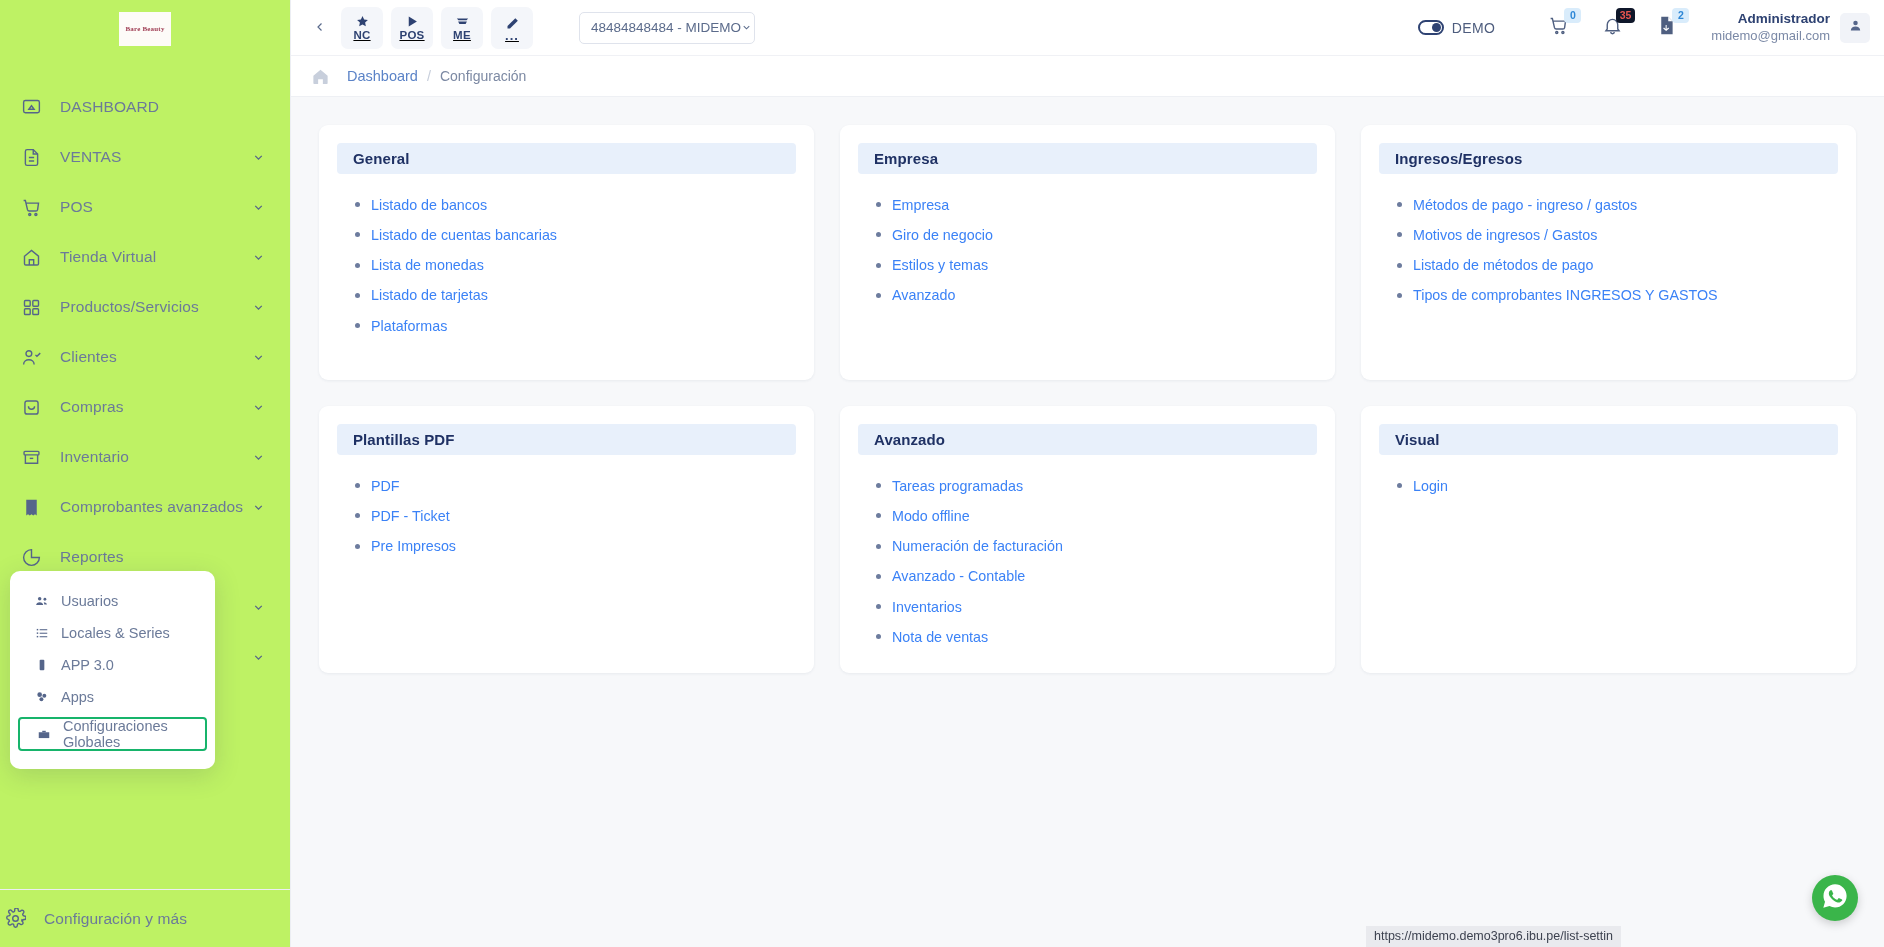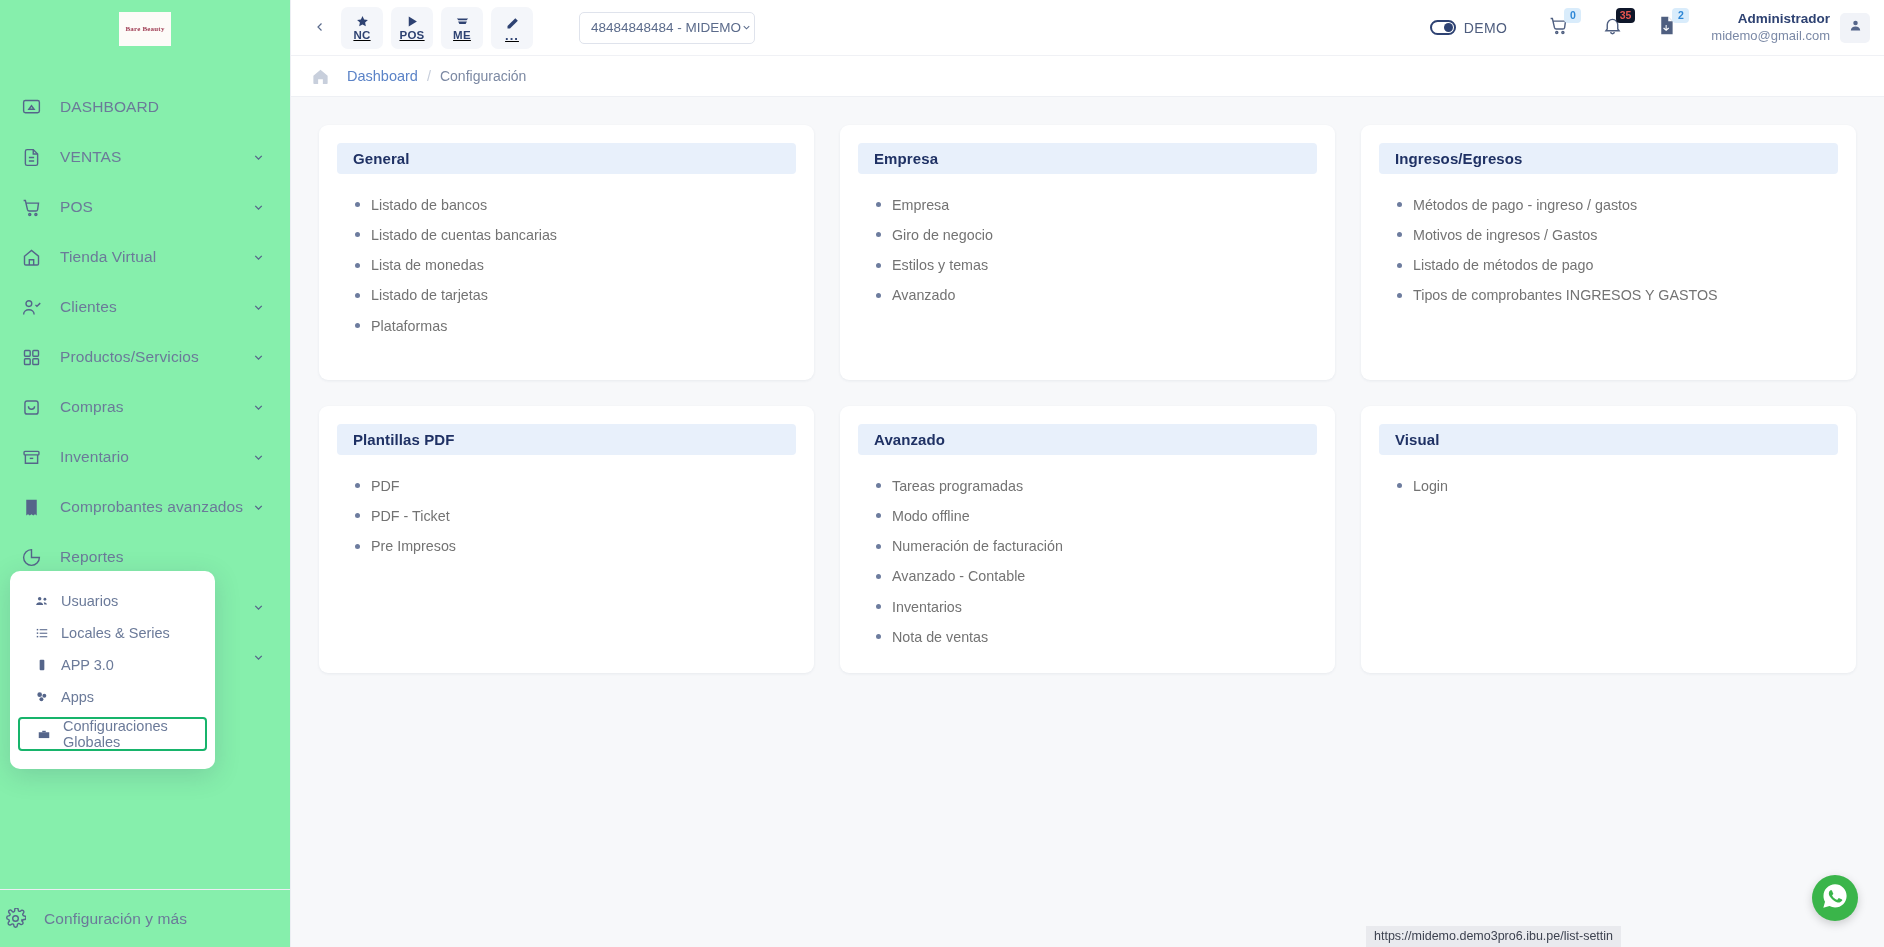--- a/index.html
+++ b/index.html
@@ -7,21 +7,21 @@
     width: 1884px; height: 947px;
     font-family: "Liberation Sans", sans-serif;
     background: #ffffff;
     overflow: hidden;
   }
   .app { position: relative; width: 1884px; height: 947px; display: flex; }
 
   
   .sidebar {
     width: 291px; height: 947px;
-    background: #86efac;
+    background: #bef264;
     border-right: 1px solid #eceef3;
     display: flex; flex-direction: column;
     position: relative; z-index: 5;
     flex: 0 0 291px;
   }
   .brand {
     height: 58px; display: flex; align-items: center; justify-content: center;
   }
   .brand-logo {
     width: 52px; height: 34px; background: #fdfbf8;
@@ -109,21 +109,21 @@
     margin-left: 46px;
     width: 176px; height: 32px; border: 1px solid #dfe3ec; border-radius: 5px;
     display: flex; align-items: center; justify-content: space-between;
     padding: 0 9px 0 11px; background: #fff; cursor: pointer;
   }
   .company-select .cs-text { font-size: 13.5px; color: #5b6b8b; white-space: nowrap; }
   .company-select .cs-caret svg { width: 11px; height: 11px; stroke: #5b6b8b; fill: none; stroke-width: 2.2; display: block; }
 
   .topbar-spacer { flex: 1 1 auto; }
 
-  .demo-toggle { display: flex; align-items: center; gap: 8px; cursor: pointer; margin-right: 34px; }
+  .demo-toggle { display: flex; align-items: center; gap: 8px; cursor: pointer; margin-right: 46px; }
   .demo-toggle .tg {
     width: 26px; height: 15px; border-radius: 8px; border: 2px solid #2e4272;
     position: relative; background: #fff;
   }
   .demo-toggle .tg:after {
     content: ""; position: absolute; right: 1px; top: 1px;
     width: 9px; height: 9px; border-radius: 50%; background: #2e4272;
   }
   .demo-toggle .dlabel { font-size: 14px; color: #4e5d7e; letter-spacing: .4px; }
 
@@ -182,21 +182,21 @@
   .card.r2 { min-height: 255px; }
   .card.r3 { min-height: 132px; }
   .card-head {
     background: #e8f0fb; border-radius: 4px;
     height: 31px; display: flex; align-items: center; padding-left: 16px;
     margin-bottom: 16px;
   }
   .card-title { font-size: 15px; font-weight: 700; color: #1f3164; letter-spacing: .1px; }
   .card-list { list-style: none; padding: 0 0 0 14px; }
   .card-list li {
-    position: relative; font-size: 14.3px; color: #737373;
+    position: relative; font-size: 14.3px; color: #3b82f6;
     padding: 5.5px 0 5.5px 20px; cursor: pointer; line-height: 1.35;
     display: block; width: fit-content; max-width: 100%;
   }
   .card-list li:before {
     content: ""; position: absolute; left: 4px; top: 12px;
     width: 5px; height: 5px; border-radius: 50%; background: #6d7c9e;
   }
   .card-list li.highlight {
     border: 2.5px solid #17b46b; border-radius: 4px;
     padding: 4px 9px 4px 20px; margin: 1.5px 0 1.5px -4px;
@@ -280,41 +280,41 @@
         </span>
         <span class="nav-label">Tienda Virtual</span>
         <span class="caret"><svg viewBox="0 0 24 24">
               <path d="M6 9l6 6 6-6"></path>
             </svg></span>
       </div>
 
       <div class="nav-item">
         <span class="nav-icon">
           <svg viewBox="0 0 24 24">
-              <circle cx="9" cy="7.5" r="3.3"></circle>
-              <path d="M3 20c0-3.4 2.7-5.5 6-5.5s6 2.1 6 5.5"></path>
-              <path d="M16.5 9l1.7 1.7L22 7"></path>
-            </svg>
-        </span>
-        <span class="nav-label">Clientes</span>
-        <span class="caret"><svg viewBox="0 0 24 24">
-              <path d="M6 9l6 6 6-6"></path>
-            </svg></span>
-      </div>
-
-      <div class="nav-item">
-        <span class="nav-icon">
-          <svg viewBox="0 0 24 24">
               <rect x="4" y="4" width="6.5" height="6.5" rx="1"></rect>
               <rect x="13.5" y="4" width="6.5" height="6.5" rx="1"></rect>
               <rect x="4" y="13.5" width="6.5" height="6.5" rx="1"></rect>
               <rect x="13.5" y="13.5" width="6.5" height="6.5" rx="1"></rect>
             </svg>
         </span>
         <span class="nav-label">Productos/Servicios</span>
+        <span class="caret"><svg viewBox="0 0 24 24">
+              <path d="M6 9l6 6 6-6"></path>
+            </svg></span>
+      </div>
+
+      <div class="nav-item">
+        <span class="nav-icon">
+          <svg viewBox="0 0 24 24">
+              <circle cx="9" cy="7.5" r="3.3"></circle>
+              <path d="M3 20c0-3.4 2.7-5.5 6-5.5s6 2.1 6 5.5"></path>
+              <path d="M16.5 9l1.7 1.7L22 7"></path>
+            </svg>
+        </span>
+        <span class="nav-label">Clientes</span>
         <span class="caret"><svg viewBox="0 0 24 24">
               <path d="M6 9l6 6 6-6"></path>
             </svg></span>
       </div>
 
       <div class="nav-item">
         <span class="nav-icon">
           <svg viewBox="0 0 24 24">
               <rect x="4.5" y="4.5" width="15" height="15" rx="2.5"></rect>
               <path d="M8.5 10.5a3.5 3.5 0 0 0 7 0"></path>

